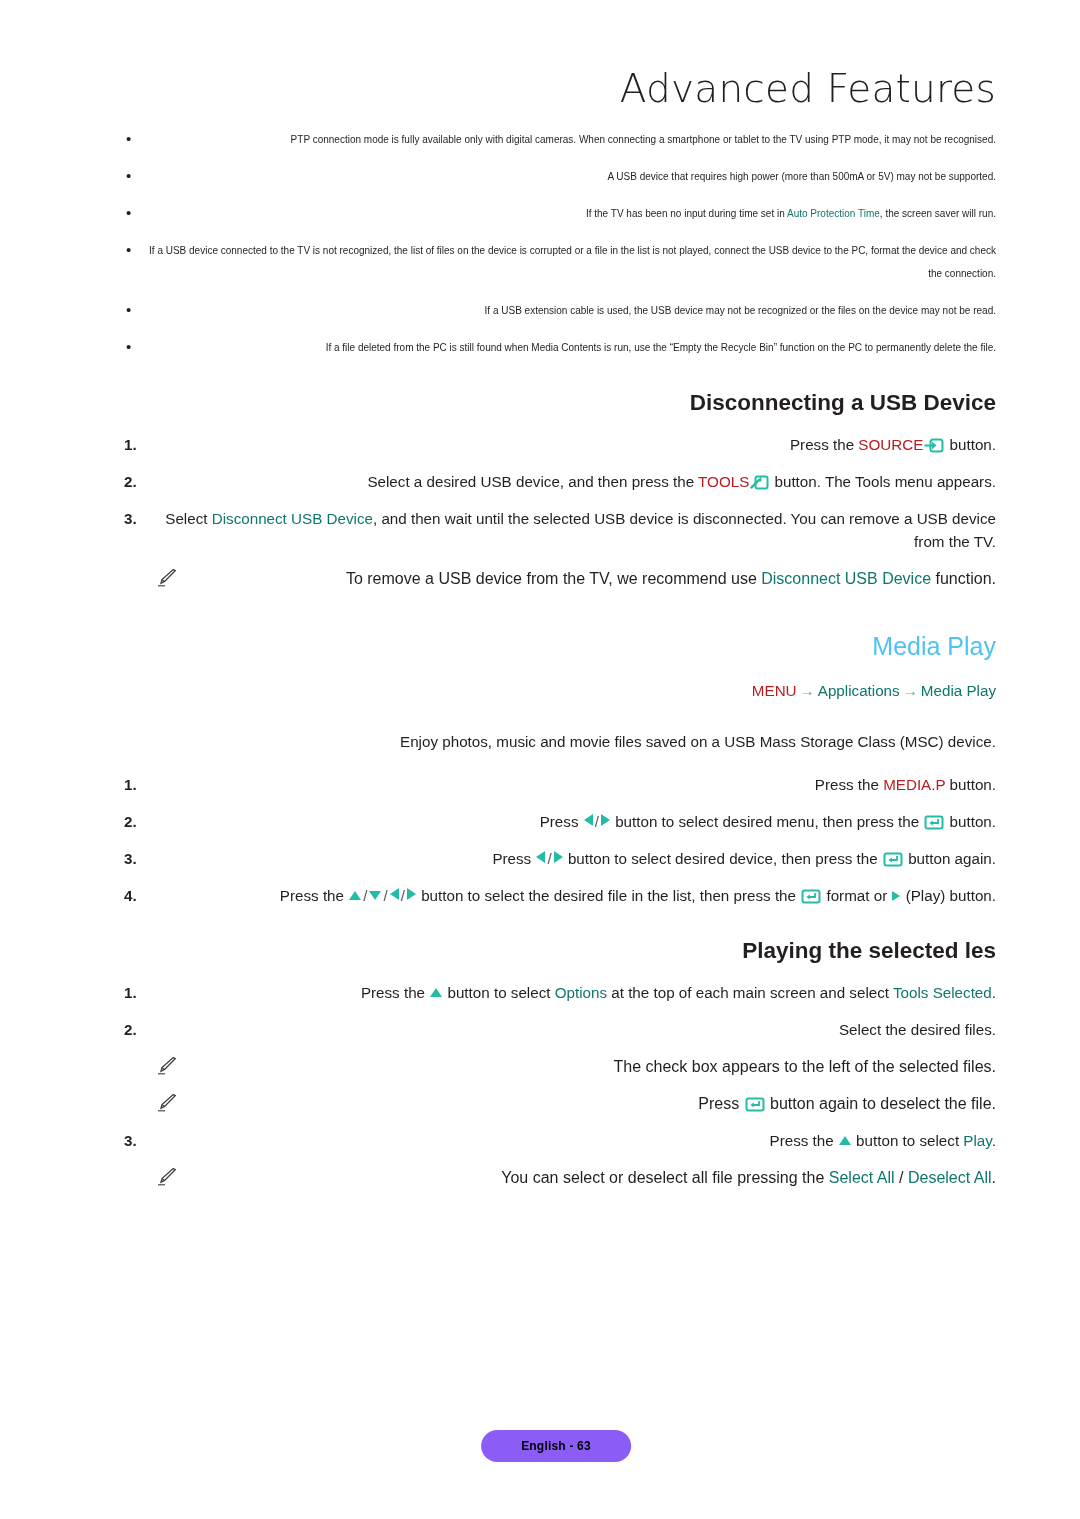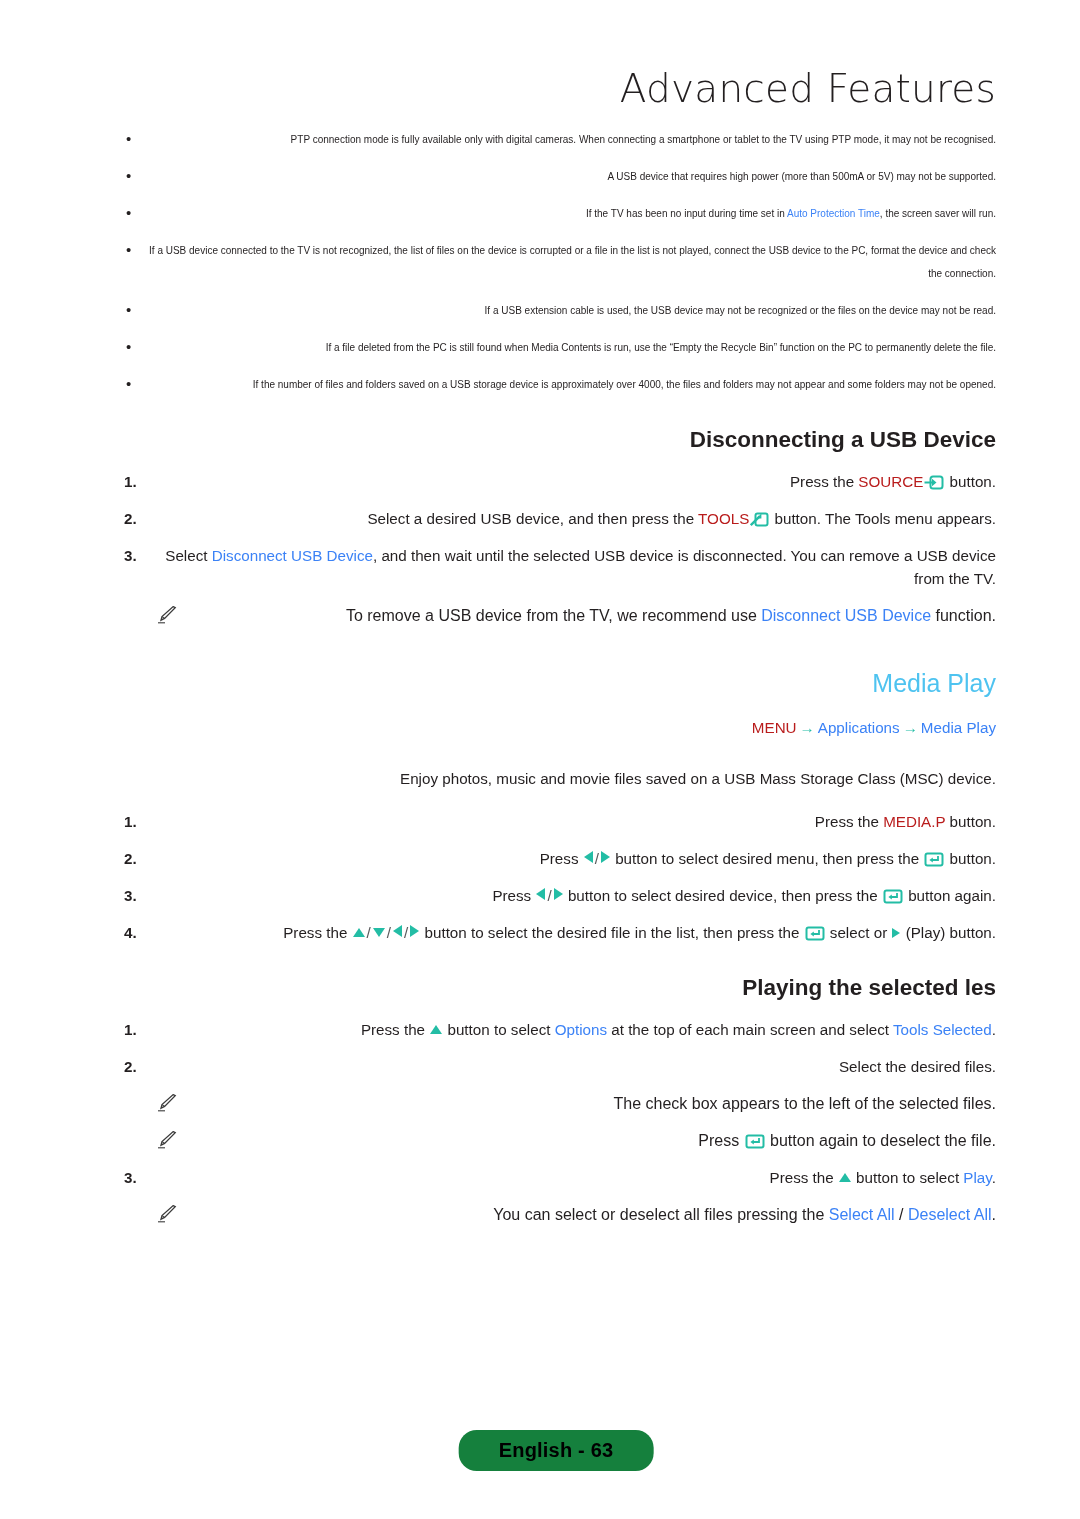--- a/index.html
+++ b/index.html
@@ -114,21 +114,21 @@
   .note .pencil {
     position: absolute;
     left: 33px;
     top: 2px;
     width: 20px;
     height: 18px;
     display: inline-block;
   }
 
   
-  .c-blue  { color: #3b82f6; }
+  .c-blue  { color: #0f766e; }
   .c-teal  { color: #b91c1c; }
 
   
   .breadcrumb {
     font-size: 15.2px;
     line-height: 23px;
     margin-bottom: 28px;
   }
   .breadcrumb .arrow { color: #23bda5; padding: 0 3px; }
 
@@ -159,24 +159,24 @@
   .tri-right { border-top: 6px solid transparent; border-bottom: 6px solid transparent; border-left: 9px solid #23bda5; }
   .tri-play  { border-top: 5px solid transparent; border-bottom: 5px solid transparent; border-left: 8px solid #23bda5; vertical-align: 0px; }
   .slash { color: #58595b; padding: 0 1px; }
 
   
   .footer-pill {
     position: absolute;
     left: 50%;
     transform: translateX(-50%);
     top: 1430px;
-    background: #15803d;
+    background: #8b5cf6;
     border-radius: 18px;
     padding: 9px 40px;
-    font-size: 20px;
+    font-size: 12px;
     font-weight: bold;
     color: #000000;
     letter-spacing: 0.2px;
     white-space: nowrap;
   }
 </style>
 </head>
 <body>
 
 <div class="page">
@@ -184,21 +184,20 @@
 
     <h1 class="chapter-title">Advanced Features</h1>
 
     <ul class="bullets">
       <li><span>PTP connection mode is fully available only with digital cameras. When connecting a smartphone or tablet to the TV using PTP mode, it may not be recognised.</span></li>
       <li><span>A USB device that requires high power (more than 500mA or 5V) may not be supported.</span></li>
       <li><span>If the TV has been no input during time set in </span><span class="c-blue">Auto Protection Time</span><span>, the screen saver will run.</span></li>
       <li><span>If a USB device connected to the TV is not recognized, the list of files on the device is corrupted or a file in the list is not played, connect the USB device to the PC, format the device and check the connection.</span></li>
       <li><span>If a USB extension cable is used, the USB device may not be recognized or the files on the device may not be read.</span></li>
       <li><span>If a file deleted from the PC is still found when Media Contents is run, use the “Empty the Recycle Bin” function on the PC to permanently delete the file.</span></li>
-      <li><span>If the number of files and folders saved on a USB storage device is approximately over 4000, the files and folders may not appear and some folders may not be opened.</span></li>
     </ul>
 
     <h2 class="section-title">Disconnecting a USB Device</h2>
 
     <ol class="steps">
       <li class="step">
         <span class="num">1.</span><span>Press the </span><span class="c-teal">SOURCE</span><span class="icn"><svg width="20" height="15" viewBox="0 0 20 15">
               <rect x="6.5" y="1.5" width="12" height="12" rx="2.5" ry="2.5" fill="none" stroke="#23bda5" stroke-width="2"></rect>
               <path d="M0.5 7.5 H11" stroke="#23bda5" stroke-width="2" fill="none"></path>
               <path d="M8 3.8 L12.5 7.5 L8 11.2 Z" fill="#23bda5"></path>
@@ -248,21 +247,21 @@
               <rect x="1.5" y="1.5" width="17" height="12" rx="2" ry="2" fill="none" stroke="#23bda5" stroke-width="2"></rect>
               <path d="M14 4 L14 8 L7.5 8" stroke="#23bda5" stroke-width="1.8" fill="none"></path>
               <path d="M8.8 5.4 L5.4 8 L8.8 10.6 Z" fill="#23bda5"></path>
             </svg></span><span> button again.</span>
       </li>
       <li class="step">
         <span class="num">4.</span><span>Press the </span><span class="tri tri-up"></span><span class="slash">/</span><span class="tri tri-down"></span><span class="slash">/</span><span class="tri tri-left"></span><span class="slash">/</span><span class="tri tri-right"></span><span> button to select the desired file in the list, then press the </span><span class="icn"><svg width="20" height="15" viewBox="0 0 20 15">
               <rect x="1.5" y="1.5" width="17" height="12" rx="2" ry="2" fill="none" stroke="#23bda5" stroke-width="2"></rect>
               <path d="M14 4 L14 8 L7.5 8" stroke="#23bda5" stroke-width="1.8" fill="none"></path>
               <path d="M8.8 5.4 L5.4 8 L8.8 10.6 Z" fill="#23bda5"></path>
-            </svg></span><span> select or </span><span class="tri tri-play"></span><span> (Play) button.</span>
+            </svg></span><span> format or </span><span class="tri tri-play"></span><span> (Play) button.</span>
       </li>
     </ol>
 
     <h2 class="section-title">Playing the selected  les</h2>
 
     <ol class="steps">
       <li class="step">
         <span class="num">1.</span><span>Press the </span><span class="tri tri-up"></span><span> button to select </span><span class="c-blue">Options</span><span> at the top of each main screen and select </span><span class="c-blue">Tools Selected</span><span>.</span>
       </li>
       <li class="step">
@@ -294,19 +293,19 @@
       <li class="step">
         <span class="num">3.</span><span>Press the </span><span class="tri tri-up"></span><span> button to select </span><span class="c-blue">Play</span><span>.</span>
       </li>
     </ol>
 
     <div class="note">
       <span class="pencil"><svg width="20" height="18" viewBox="0 0 20 18">
             <path d="M18.2 1.6 L16.2 0.6 L5.0 10.6 L4.0 14.2 L7.6 12.4 Z" fill="none" stroke="#3b3b3b" stroke-width="1.3"></path>
             <path d="M5.0 10.6 L7.6 12.4" stroke="#3b3b3b" stroke-width="1.1"></path>
             <path d="M1.0 16.8 L8.0 16.8" stroke="#3b3b3b" stroke-width="1.1"></path>
-          </svg></span><span>You can select or deselect all files pressing the </span><span class="c-blue">Select All</span><span> / </span><span class="c-blue">Deselect All</span><span>.</span>
+          </svg></span><span>You can select or deselect all file pressing the </span><span class="c-blue">Select All</span><span> / </span><span class="c-blue">Deselect All</span><span>.</span>
     </div>
 
   </div>
 
   <div class="footer-pill">English - 63</div>
 </div>
 
 </body></html>

